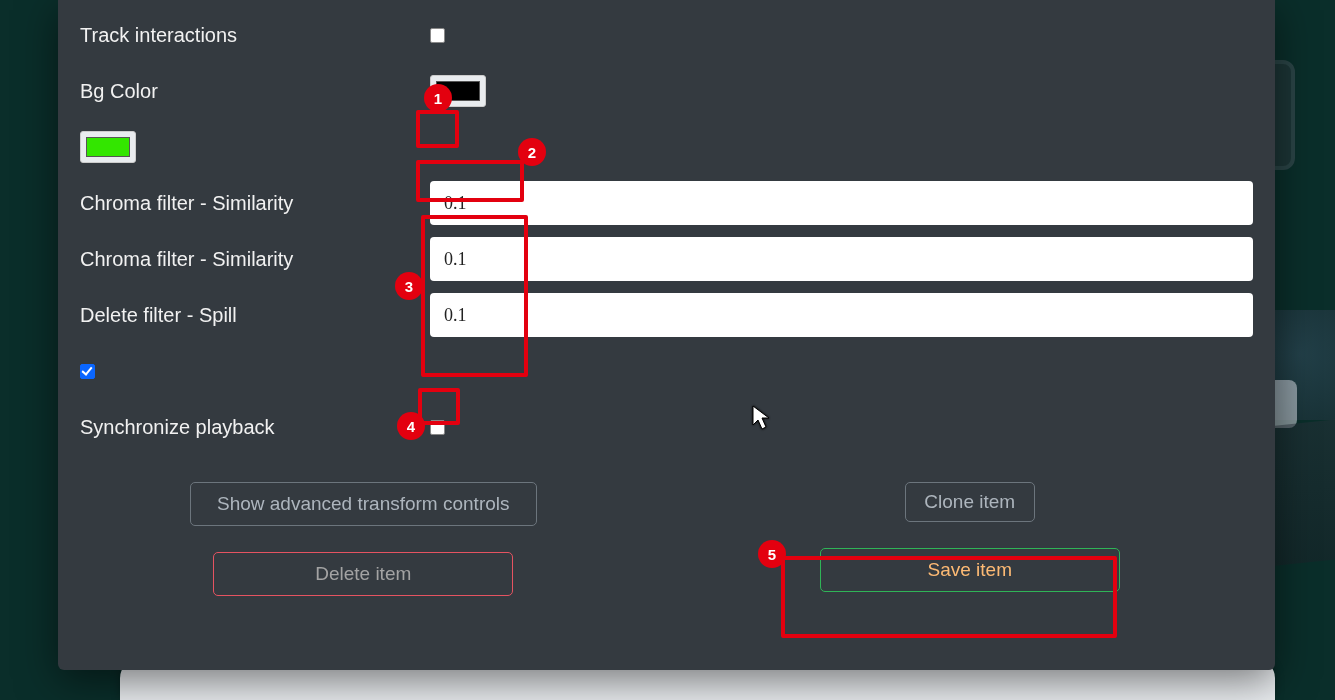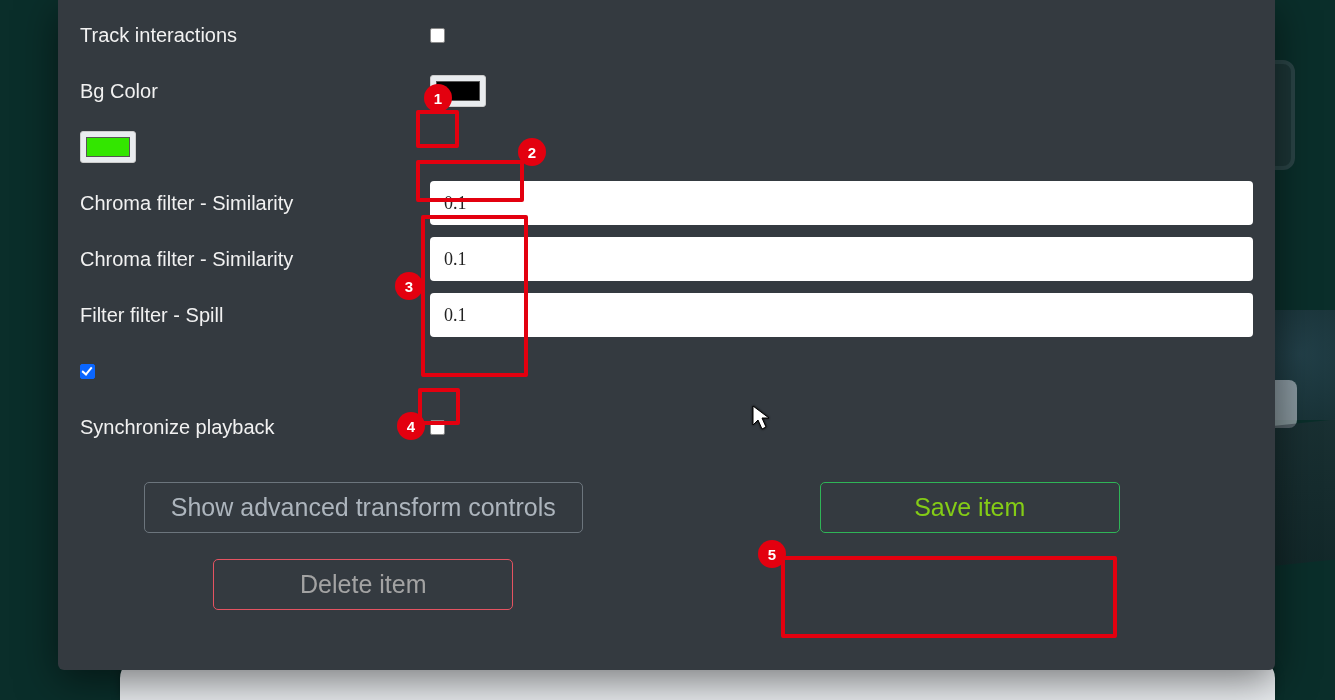--- a/index.html
+++ b/index.html
@@ -71,28 +71,28 @@
   }
 
   .buttons { display:flex; justify-content:space-between; margin-top:30px; gap:40px; }
   .bcol { flex:1; display:flex; flex-direction:column; align-items:center; gap:26px; }
   .btn {
     min-width: 300px;
     padding: 10px 26px;
     background: transparent;
     border: 1px solid #6c757d;
     color: #adb5bd;
-    font-size: 25px;
+    font-size: 19px;
     border-radius: 5px;
     cursor: pointer;
     text-align:center;
   }
   .btn.wide { min-width: 340px; }
   .btn.del { color:#a3a3a3; border-color:#e55361; }
-  .btn.save { color:#84cc16; border-color:#2fb457; }
+  .btn.save { color:#fdba74; border-color:#2fb457; }
   .btn.clone { min-width: 130px; padding:8px 18px; }
 
   
   .hl { position:absolute; border:4px solid #e3000f; border-radius:2px; pointer-events:none; }
   .badge {
     position:absolute; width:28px; height:28px; border-radius:50%;
     background:#e3000f; color:#fff; font-size:15px; font-weight:600;
     display:flex; align-items:center; justify-content:center;
     pointer-events:none;
   }
@@ -147,21 +147,21 @@
   </div>
 
   <div class="row">
     <div class="lab">Chroma filter - Similarity</div>
     <div class="ctrl">
         <input class="textinput" value="0.1" style="">
       </div>
   </div>
 
   <div class="row">
-    <div class="lab">Filter filter - Spill</div>
+    <div class="lab">Delete filter - Spill</div>
     <div class="ctrl">
         <input class="textinput" value="0.1" style="">
       </div>
   </div>
 
   <div class="row">
     <div class="ctrl">
         <span class="chk checked"></span>
       </div>
   </div>
@@ -172,20 +172,21 @@
         <span class="chk"></span>
       </div>
   </div>
 
   <div class="buttons">
     <div class="bcol">
       <button class="btn wide">Show advanced transform controls</button>
       <button class="btn del">Delete item</button>
     </div>
     <div class="bcol">
+      <button class="btn clone">Clone item</button>
       <button class="btn save">Save item</button>
     </div>
   </div>
 </div>
 
 <div class="hl" style="left:416px; top:110px; width:43px; height:38px;"></div>
 <div class="badge" style="left:424px; top:84px;">1</div>
 
 <div class="hl" style="left:416px; top:160px; width:108px; height:42px;"></div>
 <div class="badge" style="left:518px; top:138px;">2</div>

